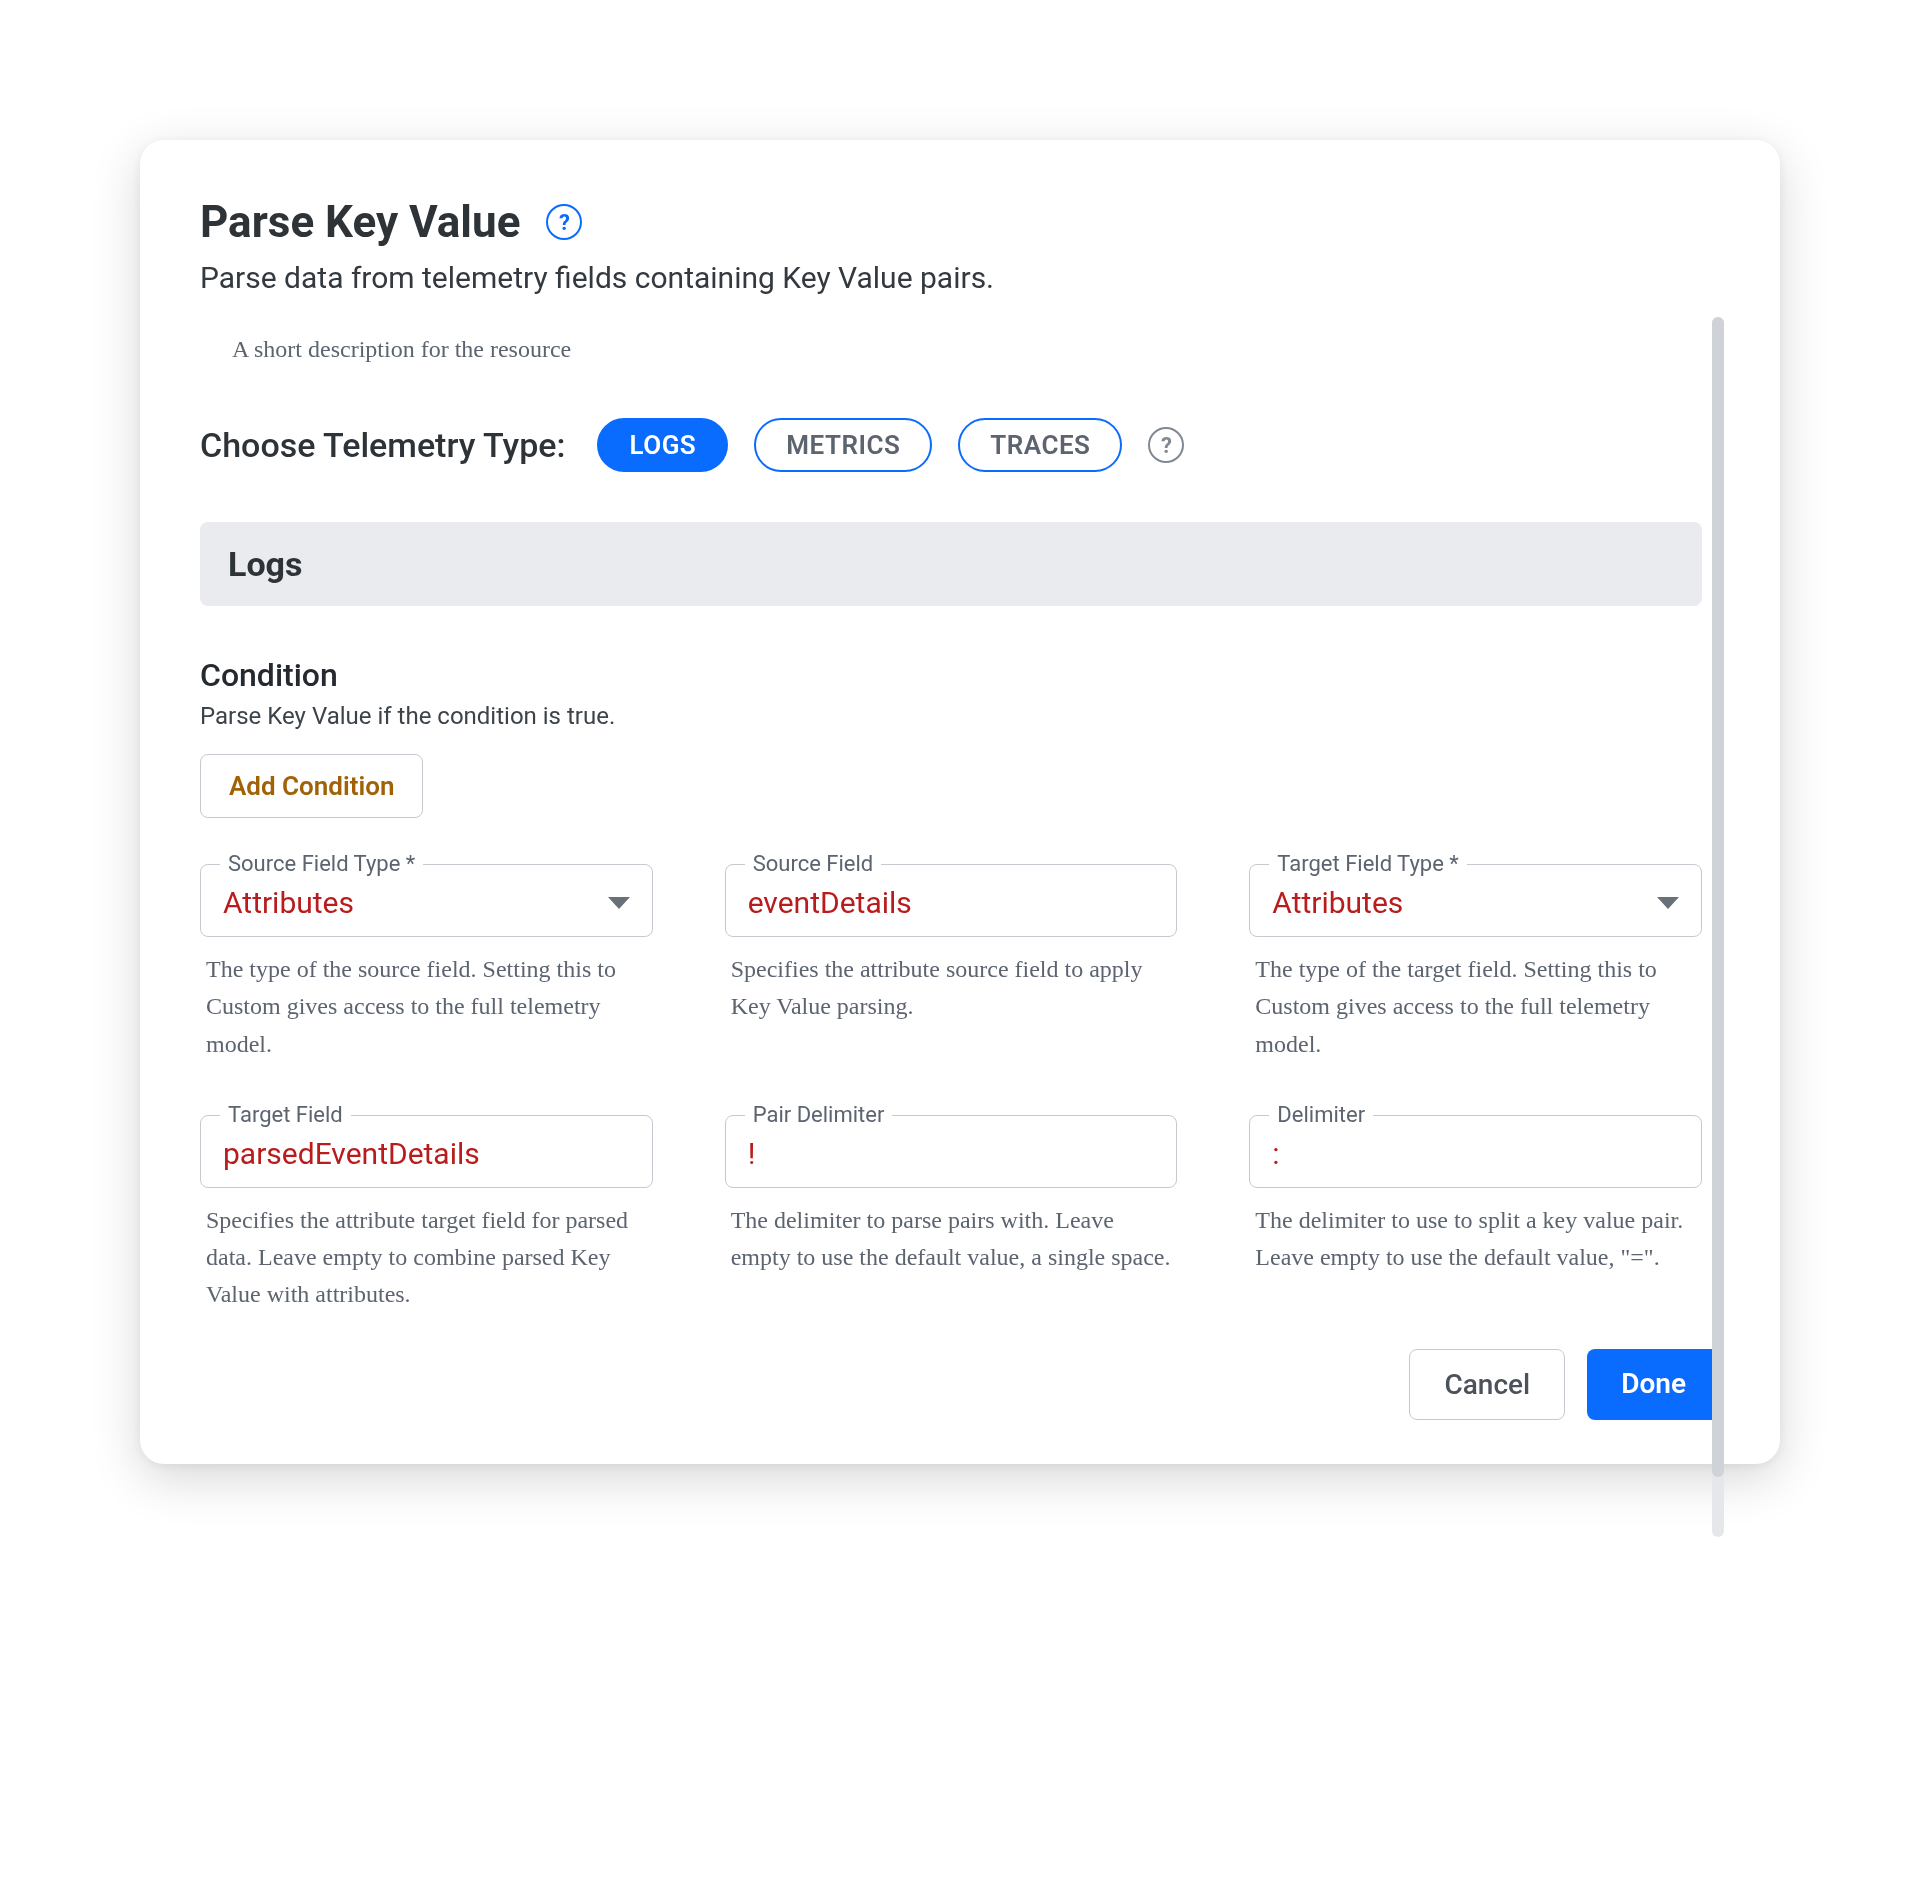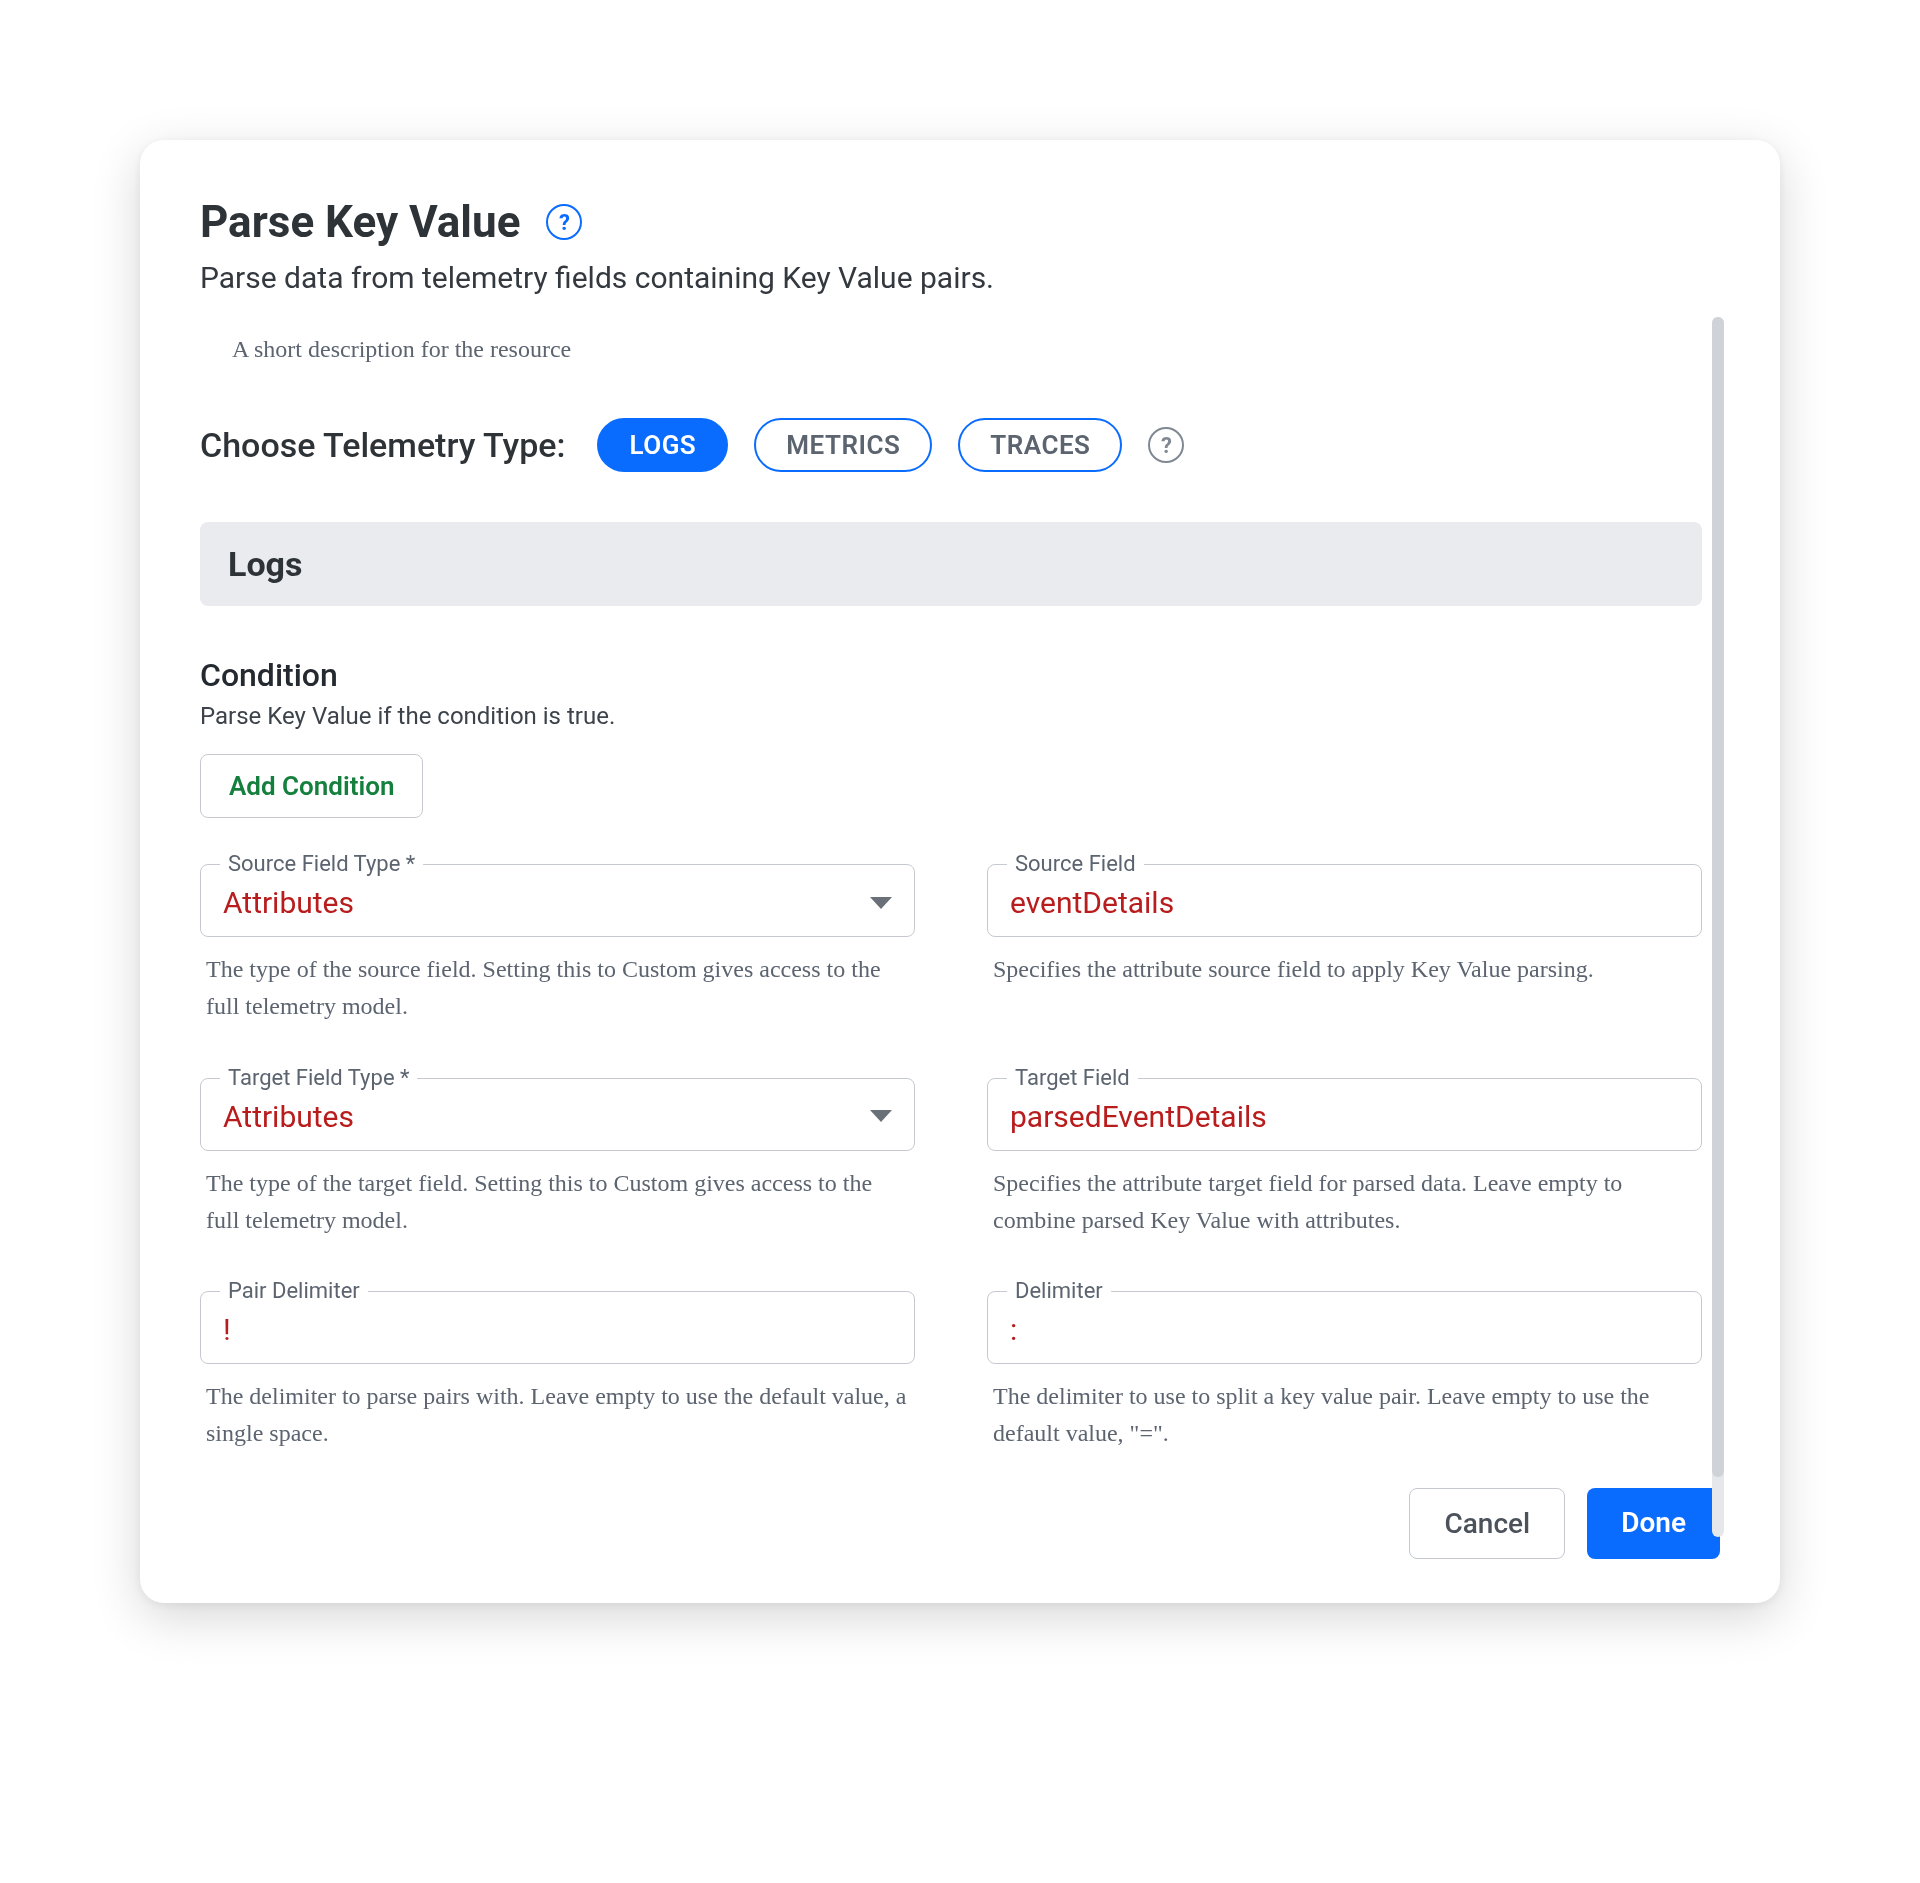--- a/index.html
+++ b/index.html
@@ -162,29 +162,29 @@
 
   .cond-title { font-size: 32px; font-weight: 500; margin-bottom: 8px; }
   .cond-sub { font-size: 24px; color: #3d434b; margin-bottom: 24px; }
   .add-cond-btn {
     display: inline-block;
     border: 1.5px solid #c6cad0;
     border-radius: 8px;
     padding: 16px 28px;
     font-size: 26px;
     font-weight: 600;
-    color: #15803d;
+    color: #a16207;
     background: #fff;
     cursor: pointer;
     margin-bottom: 46px;
   }
 
   .grid2 {
     display: grid;
-    grid-template-columns: 1fr 1fr;
+    grid-template-columns: 1fr 1fr 1fr;
     column-gap: 72px;
     row-gap: 52px;
   }
   .cell {}
   .caret {
     width: 0; height: 0;
     border-left: 11px solid transparent;
     border-right: 11px solid transparent;
     border-top: 12px solid #6a7078;
   }

